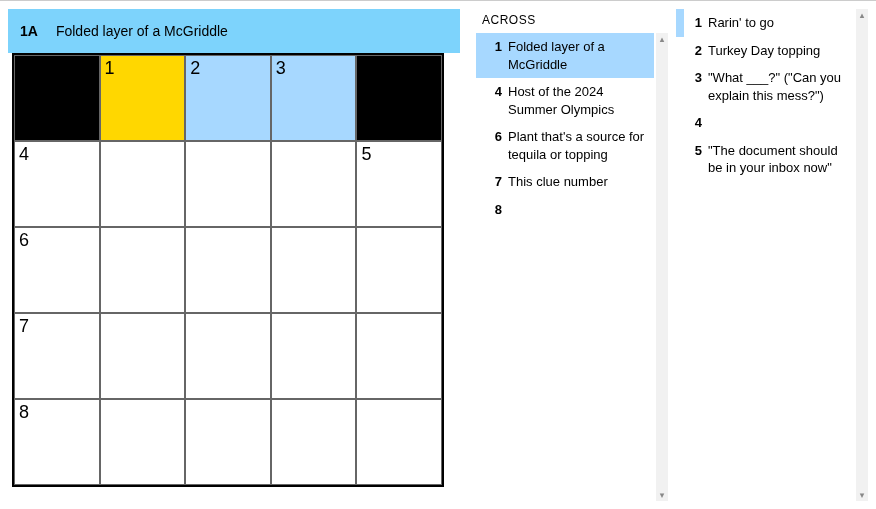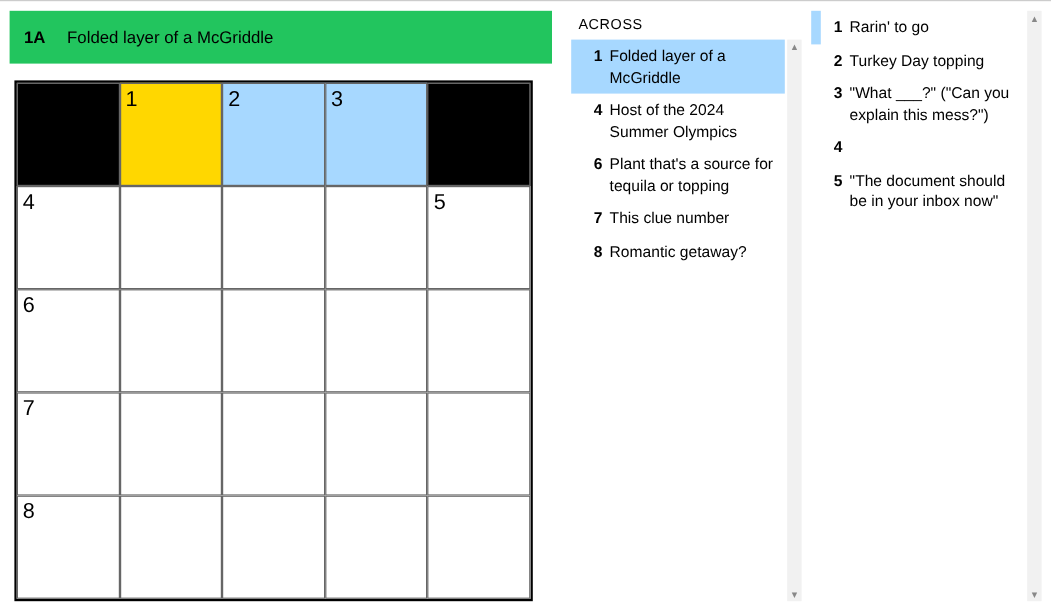--- a/index.html
+++ b/index.html
@@ -14,26 +14,25 @@
     display: flex;
     width: 876px;
     height: 509px;
     border-top: 1px solid #ccc;
   }
   .left {
     width: 468px;
     padding: 8px 8px 8px 8px;
   }
   .cluebar {
-    background: #22c55e;
+    background: #7dd3fc;
     height: 44px;
     display: flex;
     align-items: center;
     padding: 0 12px;
-    margin-bottom: 14px;
   }
   .cluebar .num {
     font-weight: bold;
     font-size: 14px;
     margin-right: 18px;
   }
   .cluebar .txt {
     font-size: 14px;
   }
   .grid {
@@ -207,21 +206,20 @@
             <div class="clue">
               <span class="cn">6</span>
               <span class="ct">Plant that's a source for tequila or topping</span>
             </div>
             <div class="clue">
               <span class="cn">7</span>
               <span class="ct">This clue number</span>
             </div>
             <div class="clue">
               <span class="cn">8</span>
-              <span class="ct">Romantic getaway?</span>
             </div>
           </div>
         <div class="sbar">
           <span class="arr">▴</span>
           <span class="arr">▾</span>
         </div>
       </div>
     </div>
     <div class="col">
       <div class="scroll">

